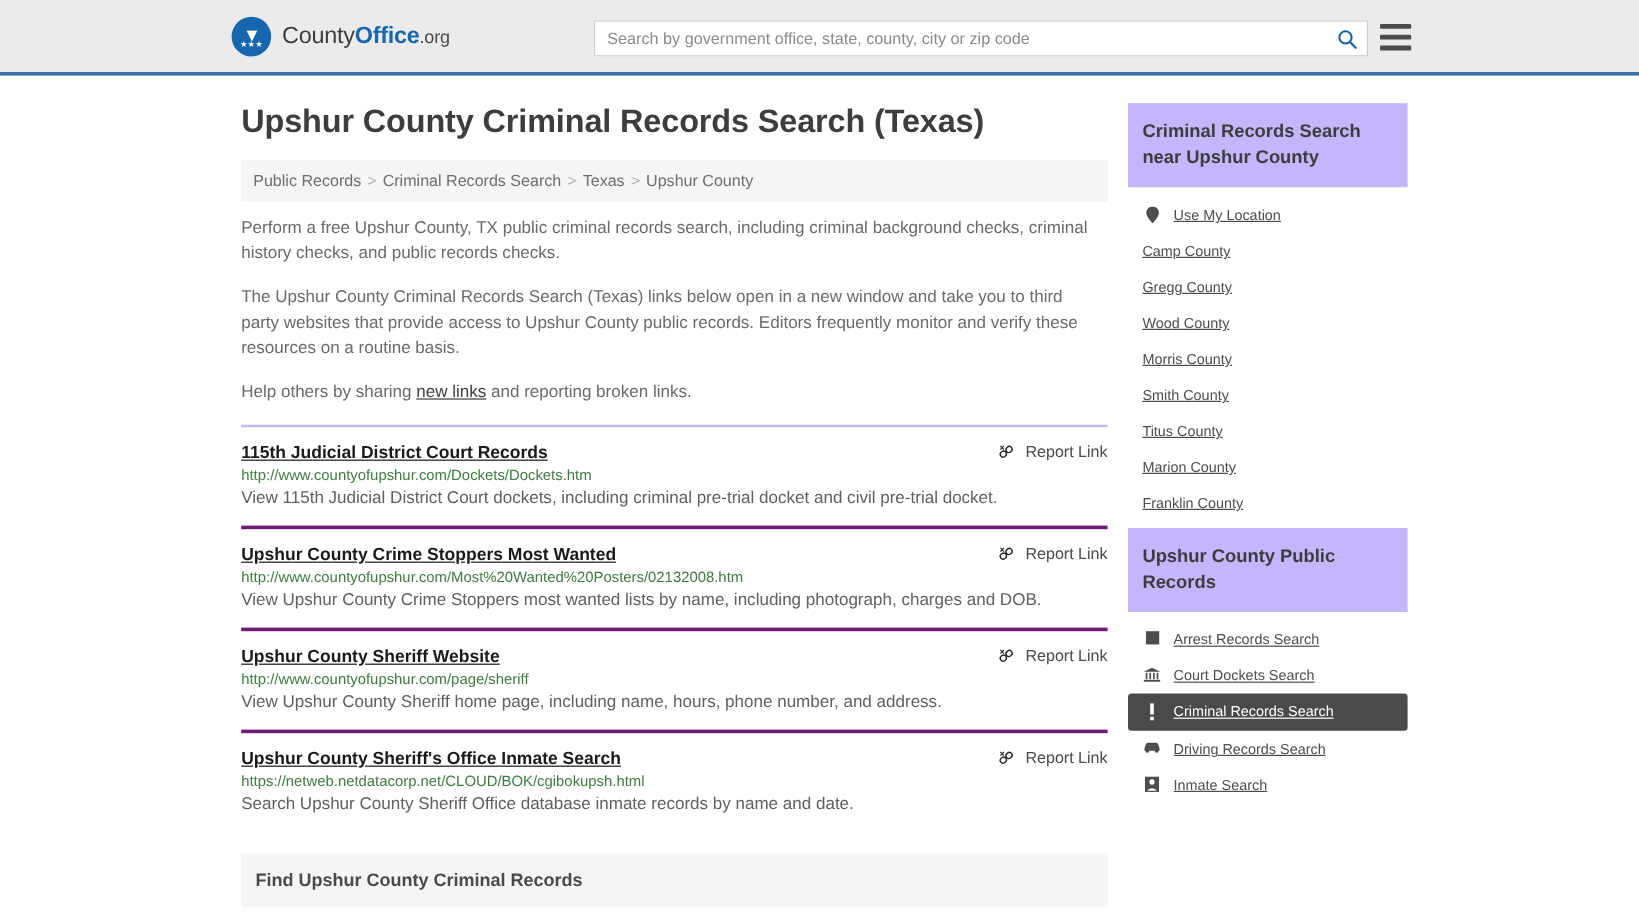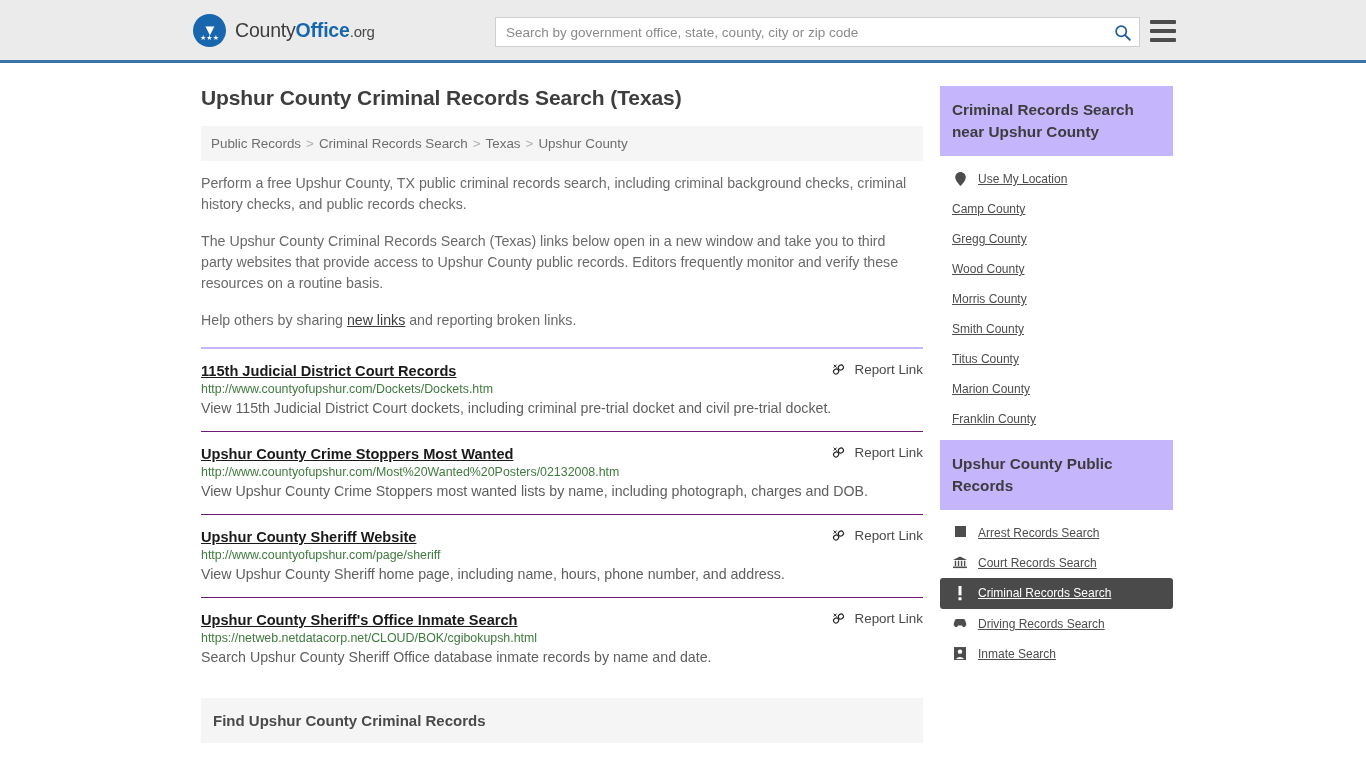--- a/index.html
+++ b/index.html
@@ -114,21 +114,21 @@
   .container {
     width: 980px;
     margin: 0 auto;
     display: flex;
     padding-top: 23px;
   }
   .main-col { width: 735px; flex: 0 0 735px; }
   .side-col { width: 233px; flex: 0 0 233px; margin-left: 12px; }
 
   h1.page-title {
-    font-size: 21px;
+    font-size: 27px;
     color: #3d3d3d;
     margin: 0 0 16px 8px;
     font-weight: bold;
     letter-spacing: -0.1px;
   }
 
   .breadcrumb {
     background: #f5f5f5;
     padding: 10px 10px;
     font-size: 13.4px;
@@ -148,21 +148,21 @@
     width: 718px;
     font-size: 14.2px;
     line-height: 21px;
     color: #6a6a6a;
   }
   .intro a { color: #3d3d3d; text-decoration: underline; text-align: center; }
 
   
   .results { margin-left: 8px; width: 722px; }
   .result {
-    border-top: 1px solid #701a75;
+    border-top: 3px solid #701a75;
     padding: 13px 0 13px 0;
     position: relative;
   }
   .result:first-child { border-top: 2px solid #c4b5fd; }
   .result-title {
     font-size: 14.6px;
     font-weight: bold;
     color: #1a1a1a;
     text-decoration: underline;
     display: inline-block;
@@ -432,21 +432,21 @@
             <span class="s-icon">
               <svg width="14" height="13" viewBox="0 0 16 14">
                 <path d="M8 0 L16 4 H0 Z" fill="#4d4d4d"></path>
                 <rect x="2" y="5" width="1.6" height="6" fill="#4d4d4d"></rect>
                 <rect x="5.5" y="5" width="1.6" height="6" fill="#4d4d4d"></rect>
                 <rect x="9" y="5" width="1.6" height="6" fill="#4d4d4d"></rect>
                 <rect x="12.5" y="5" width="1.6" height="6" fill="#4d4d4d"></rect>
                 <rect x="0" y="11.6" width="16" height="1.8" fill="#4d4d4d"></rect>
               </svg>
             </span>
-            <a href="#">Court Records Search</a>
+            <a href="#">Court Dockets Search</a>
           </li>
 
           <li class="side-item active">
             <span class="s-icon">
               <svg width="6" height="15" viewBox="0 0 6 16">
                 <rect x="1.4" y="0" width="3.2" height="10" fill="#ffffff"></rect>
                 <rect x="1.4" y="12" width="3.2" height="3.2" fill="#ffffff"></rect>
               </svg>
             </span>
             <a href="#">Criminal Records Search</a>

